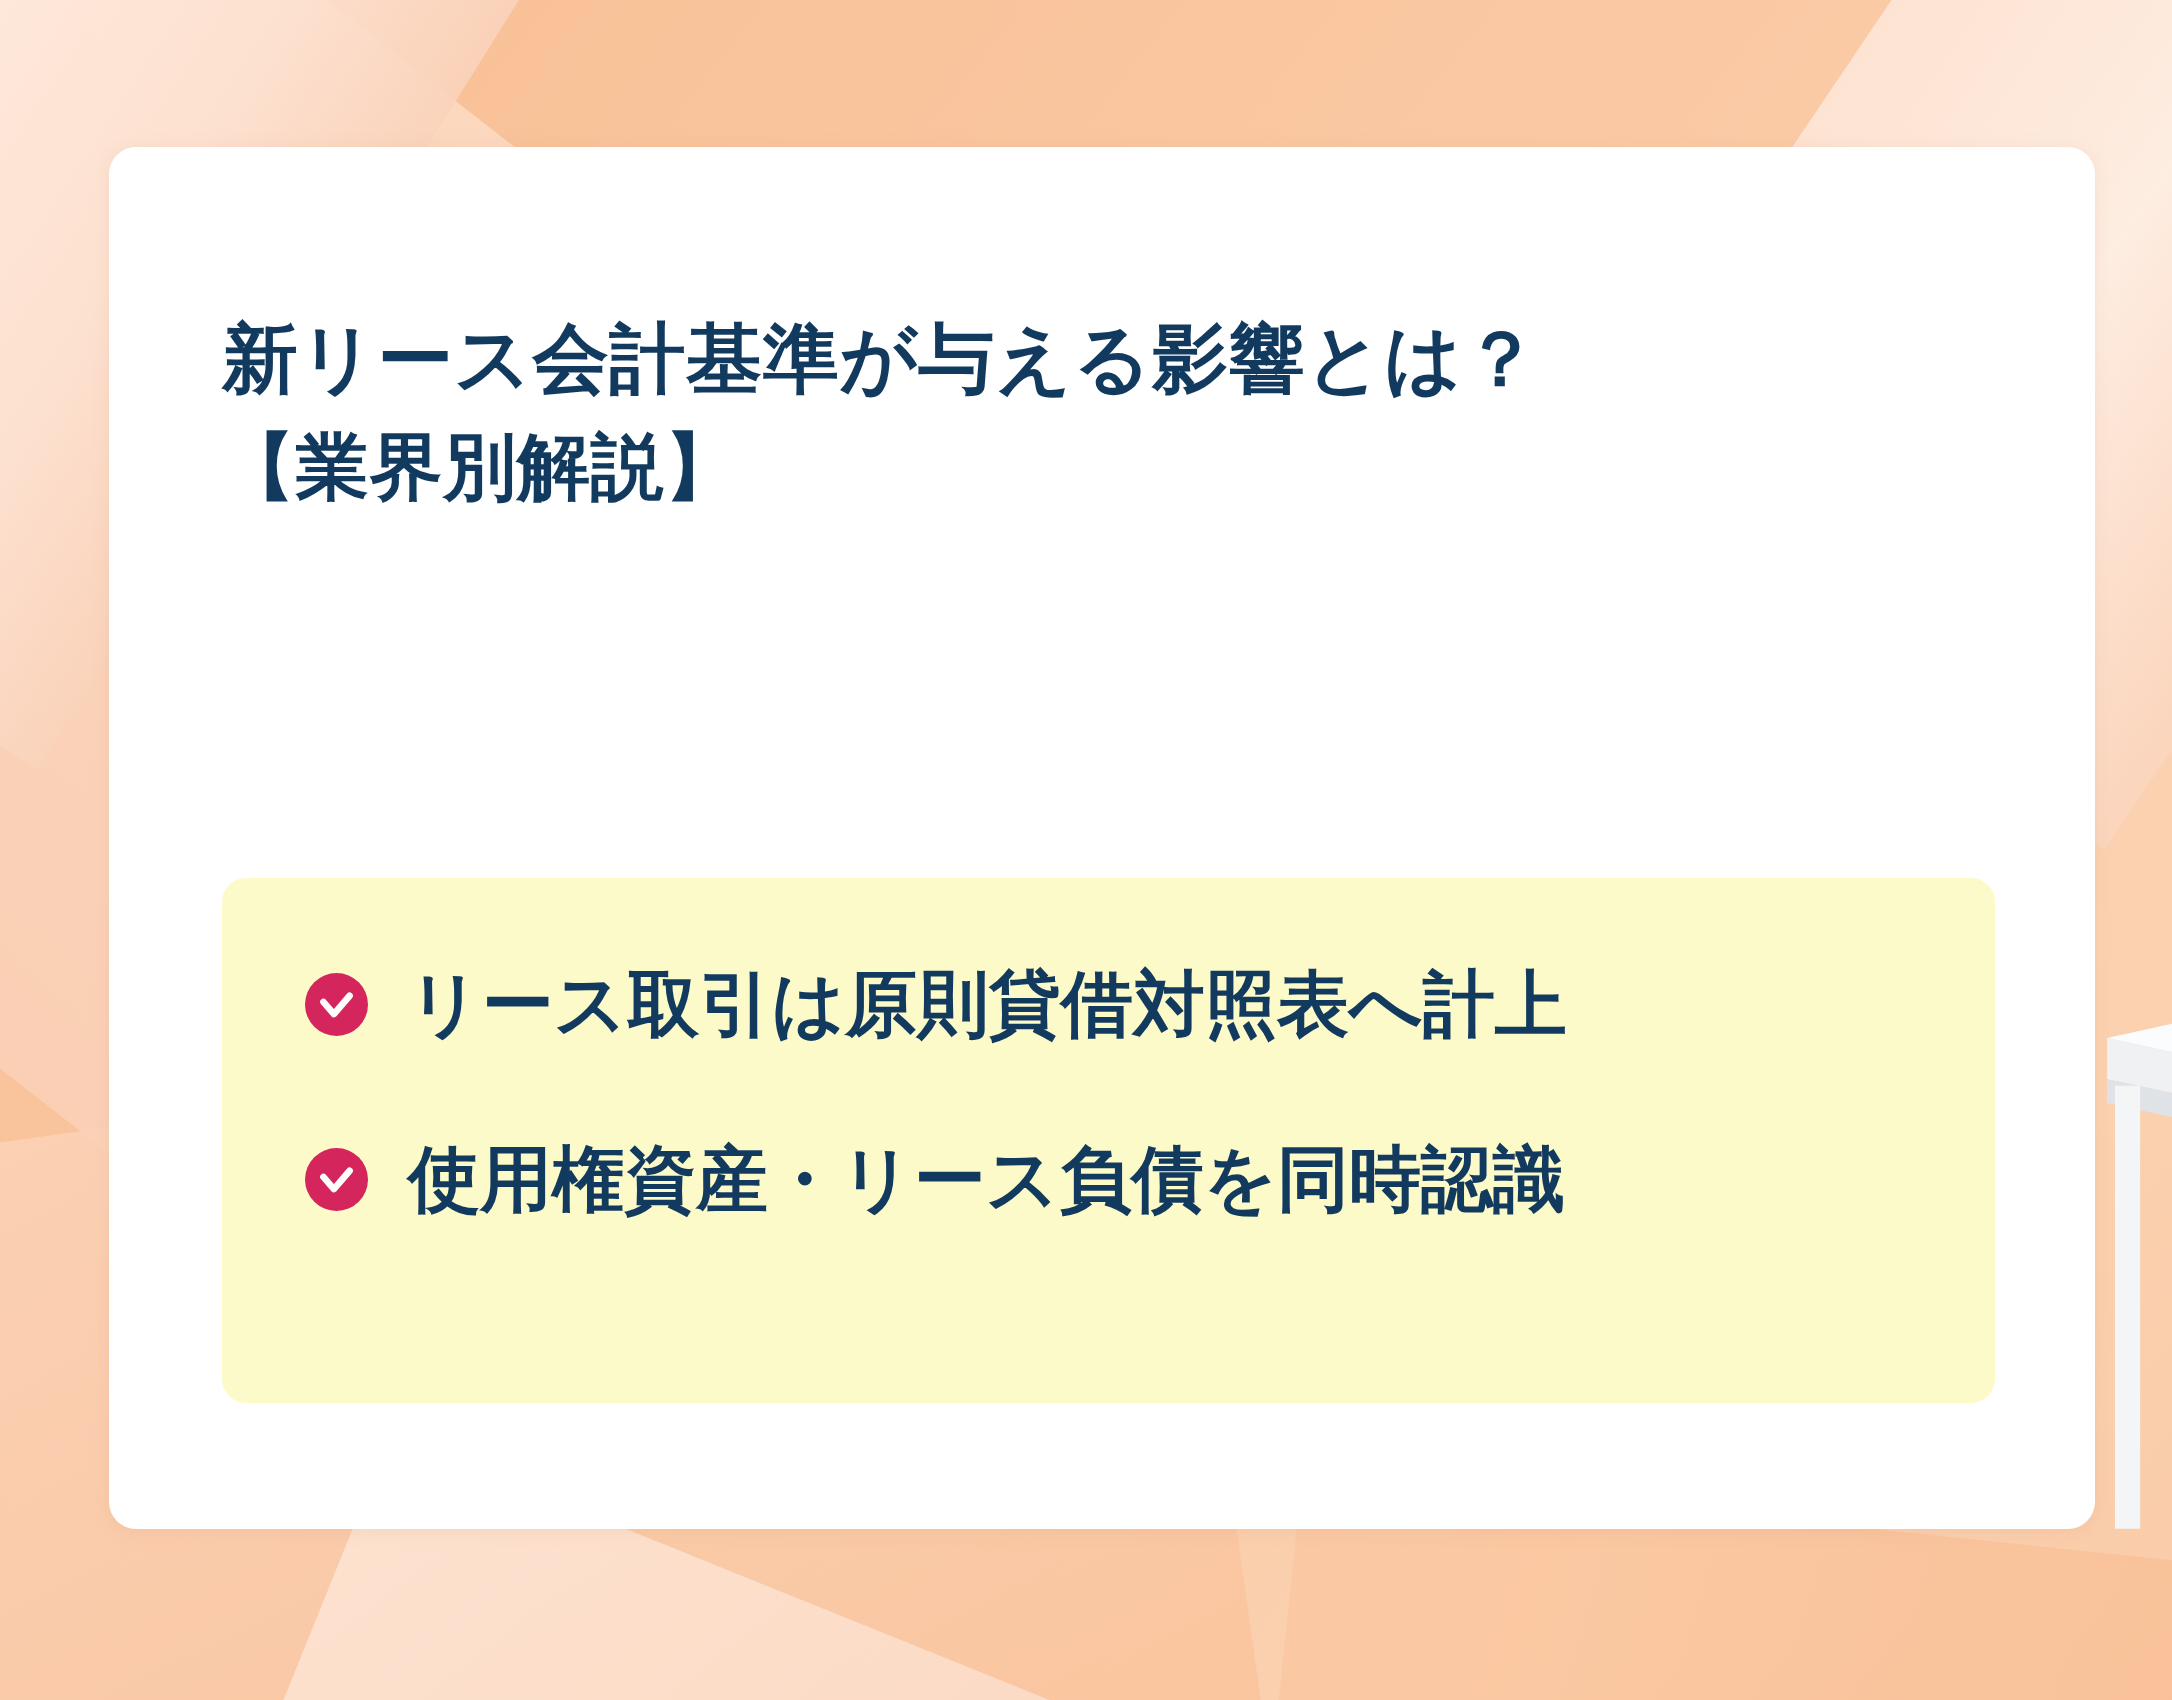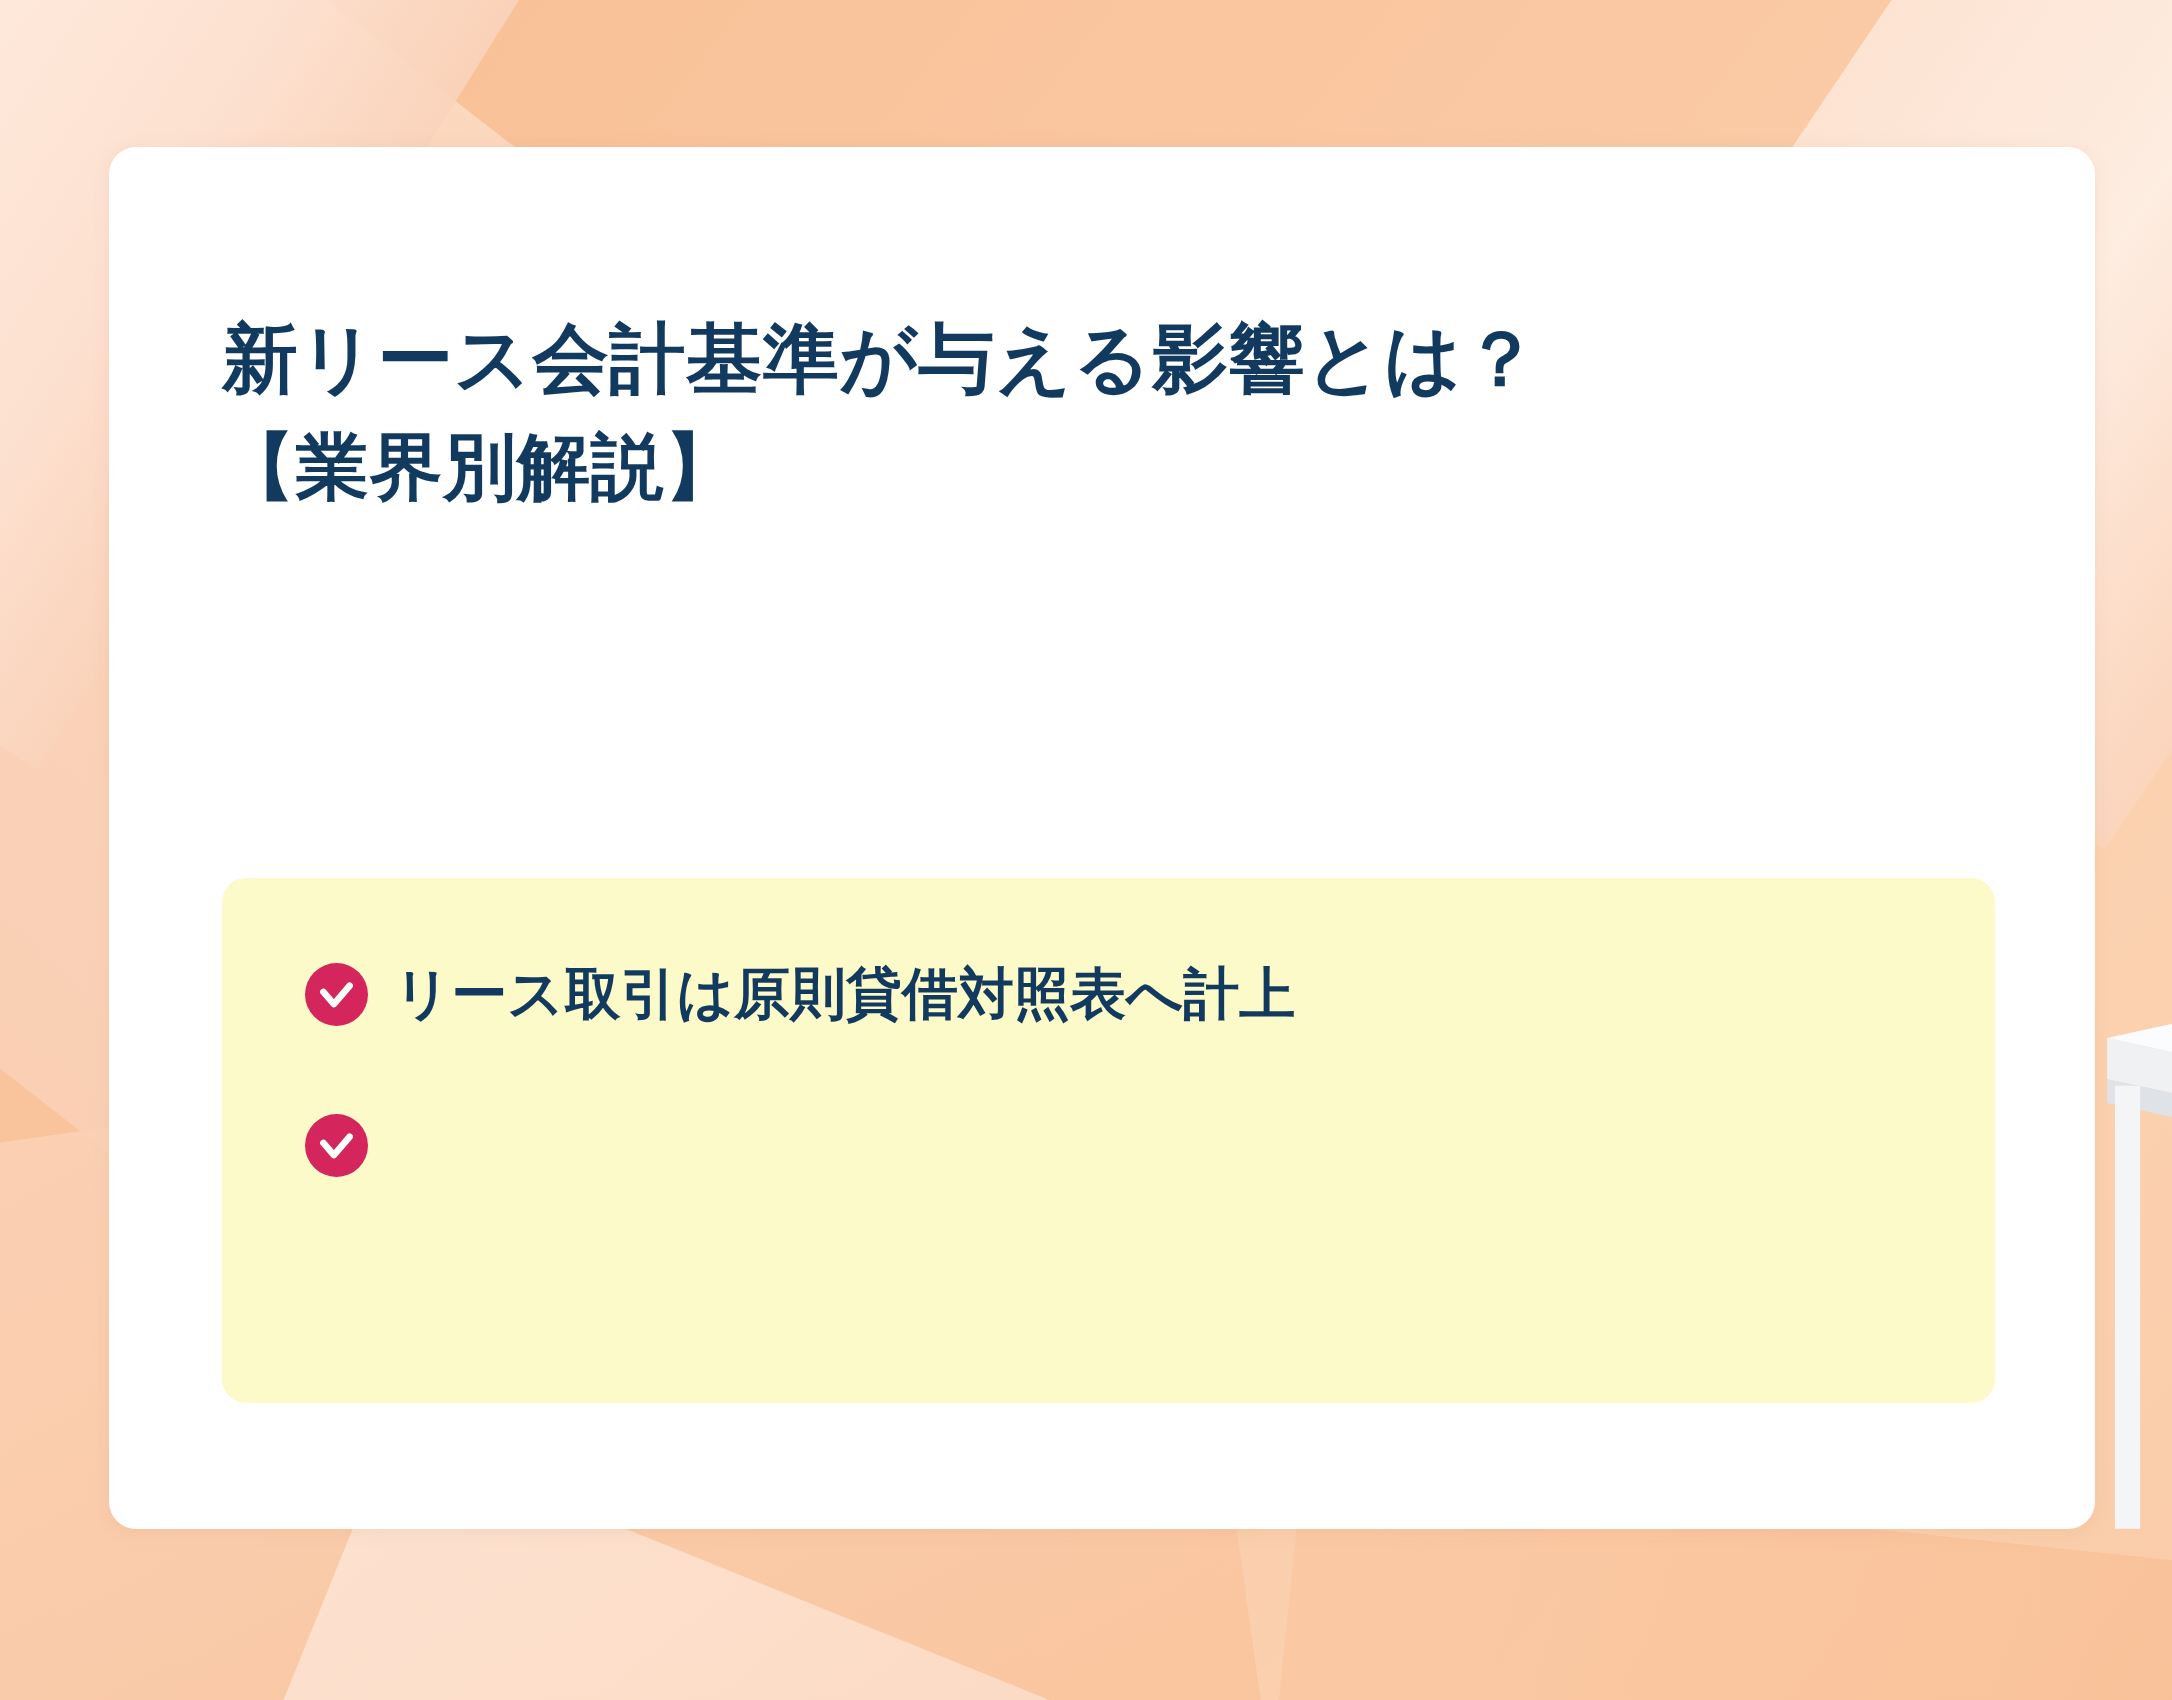--- a/index.html
+++ b/index.html
@@ -130,24 +130,24 @@
     border-radius: 50%;
     background: #D4265C;
     flex: 0 0 auto;
     display: flex;
     align-items: center;
     justify-content: center;
   }
   .check-badge svg { display: block; }
   .bullet-text {
     color: #123A5F;
-    font-size: 56px;
+    font-size: 72px;
     font-weight: 700;
     line-height: 1.25;
-    margin-left: 26px;
+    margin-left: 40px;
     white-space: nowrap;
   }
 
   
   .illus {
     position: absolute;
     left: 2042px;
     top: 104px;
     width: 1204px;
     height: 1596px;
@@ -185,20 +185,21 @@
       </span>
       <span class="bullet-text">リース取引は原則貸借対照表へ計上</span>
     </div>
 
     <div class="bullet-row">
       <span class="check-badge">
         <svg width="63" height="63" viewBox="0 0 144 144" aria-hidden="true">
           <path d="M42 66 L66 94 L102 52" fill="none" stroke="#FFFFFF" stroke-width="15" stroke-linecap="round" stroke-linejoin="round"></path>
         </svg>
       </span>
+      <span class="bullet-text">使用権資産・リース負債を同時認識</span>
     </div>
 
   </div>
 
   <div class="illus">
     <svg viewBox="0 0 2772 3674" xmlns="http://www.w3.org/2000/svg">
 
       <g>
         <path d="M880 700
                  C840 520 960 370 1140 360

